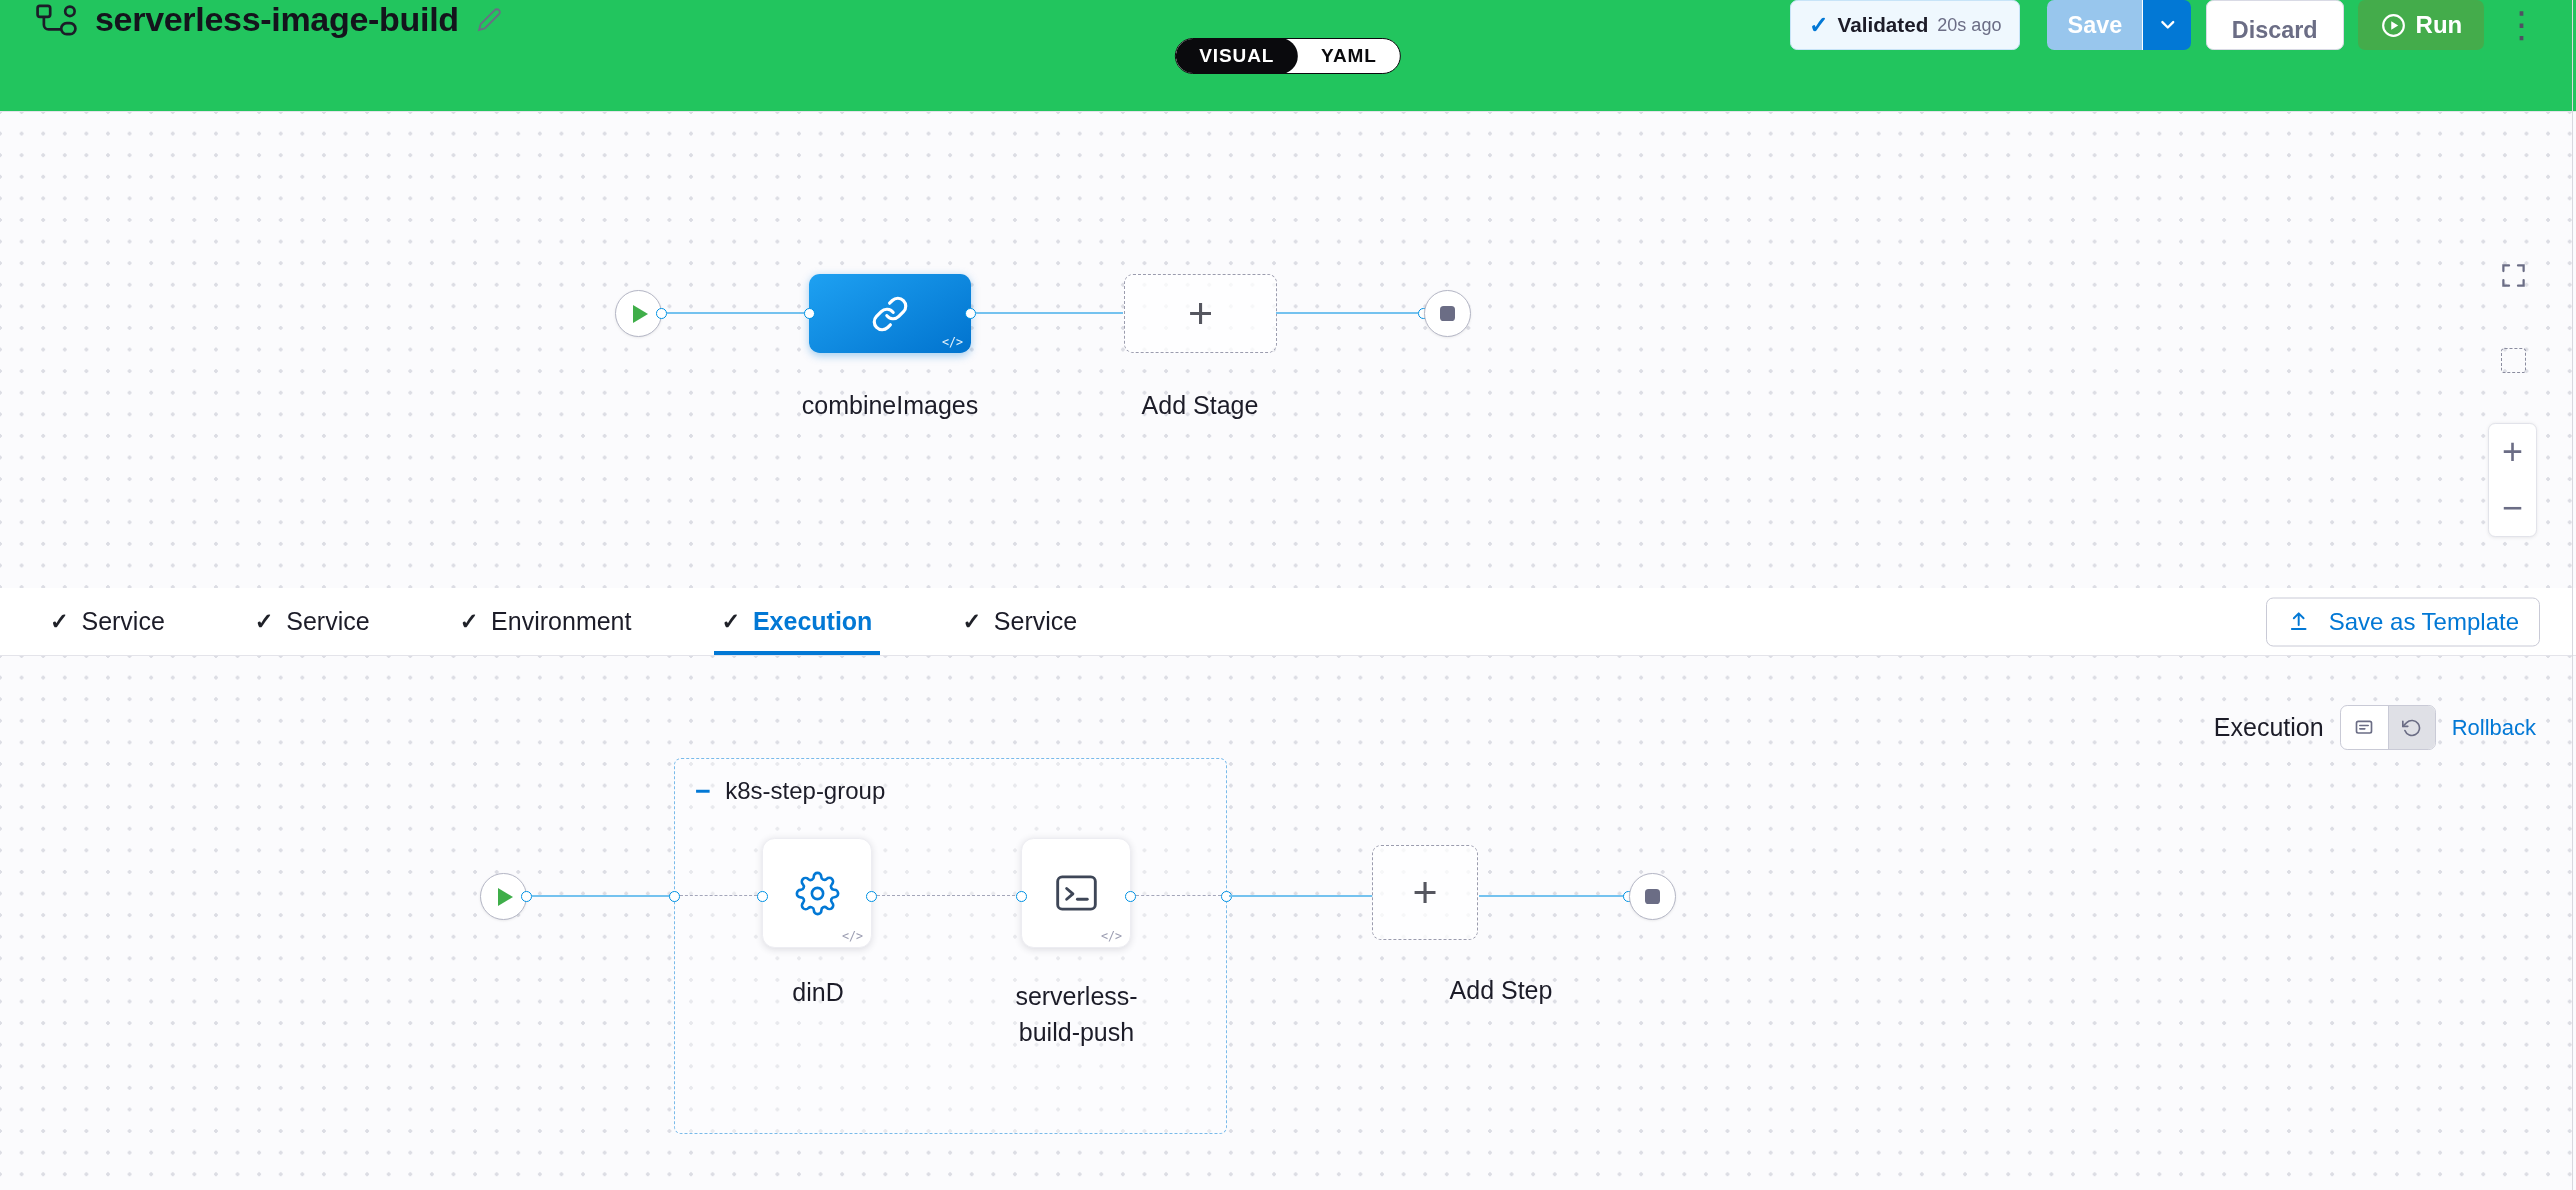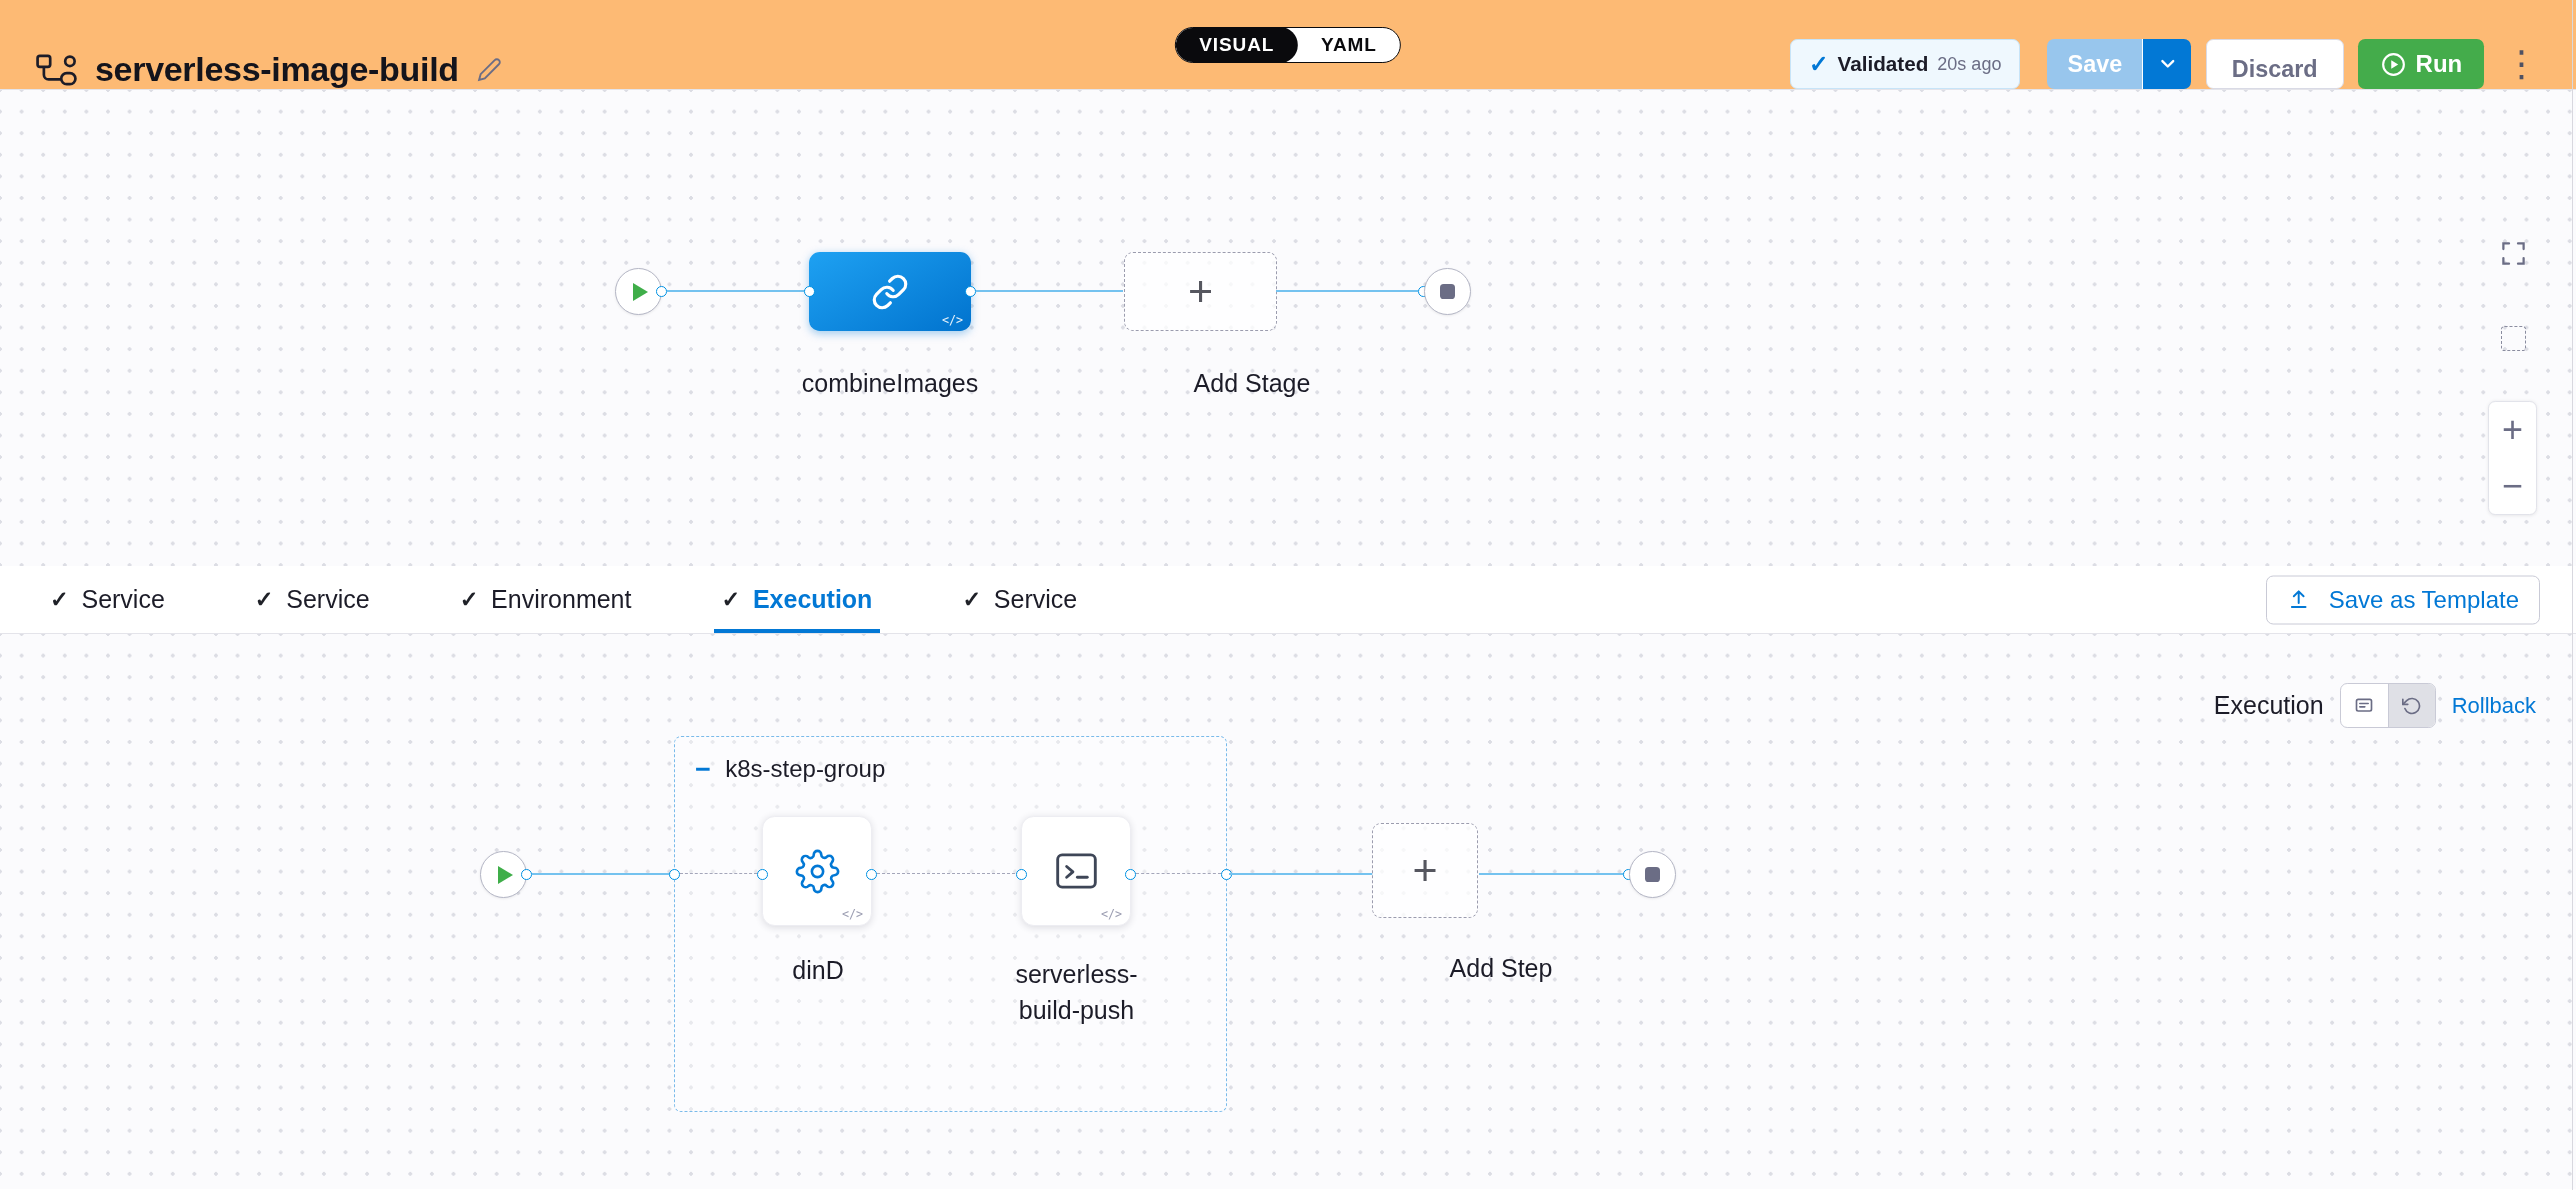--- a/index.html
+++ b/index.html
@@ -7,23 +7,23 @@
   body {
     font-family: "Liberation Sans", sans-serif;
     background: #ffffff;
     color: #1c1c28;
     overflow: hidden;
     position: relative;
   }
 
   
   .header {
-    position: relative; height: 90px; background: #fdba74;
+    position: relative; height: 112px; background: #22c55e;
     border-bottom: 0.9px solid #e4e4ea;
-    display: flex; align-items: flex-end;
+    display: flex; align-items: flex-start;
   }
   .header-left { display: flex; align-items: center; gap: 18px; padding-left: 36px; }
   .page-title { font-size: 34px; font-weight: 700; color: #14141c; letter-spacing: -0.3px; }
   .icon-btn { background: none; border: none; cursor: pointer; display: flex; align-items: center; }
 
   .mode-toggle {
     position: absolute; left: 50%; top: 50%; transform: translate(-50%, -50%);
     display: flex; align-items: center; height: 36px;
     border: 1.8px solid #0a0a0d; border-radius: 20px; background: #fff; overflow: hidden;
   }
@@ -244,21 +244,21 @@
   </div>
   <div class="conn-dot" style="left:804px; top:196px;"></div>
   <div class="conn-dot" style="left:965px; top:196px;"></div>
   <div class="node-label" style="left:755px; top:279px; width:270px;">combineImages</div>
 
   <div class="line-solid" style="left:976px; top:200px; width:147px;"></div>
 
   <div class="add-node" style="left:1124px; top:162px; width:153px; height:79px;">
     <span class="plus-glyph">+</span>
   </div>
-  <div class="node-label" style="left:1162px; top:279px; width:180px;">Add Stage</div>
+  <div class="node-label" style="left:1110px; top:279px; width:180px;">Add Stage</div>
 
   <div class="line-solid" style="left:1276px; top:200px; width:142px;"></div>
   <div class="conn-dot" style="left:1418px; top:196px;"></div>
 
   <div class="exec-node" style="left:1424px; top:178px;">
     <div class="stop-sq"></div>
   </div>
 
   <div class="canvas-ctrl" style="left:2490px; top:142px; width:47px; height:43px;">
     <span>

